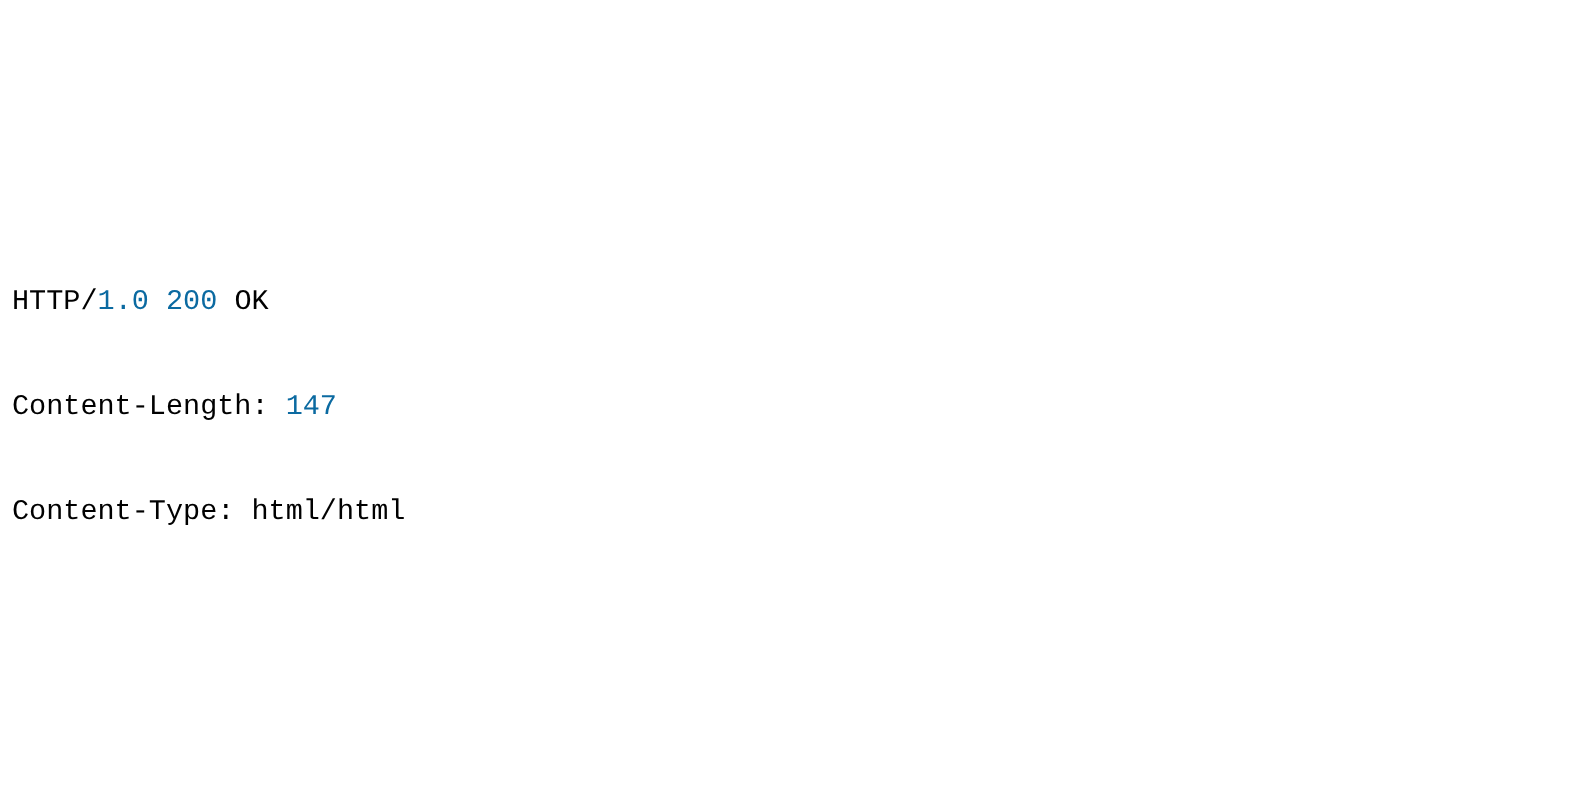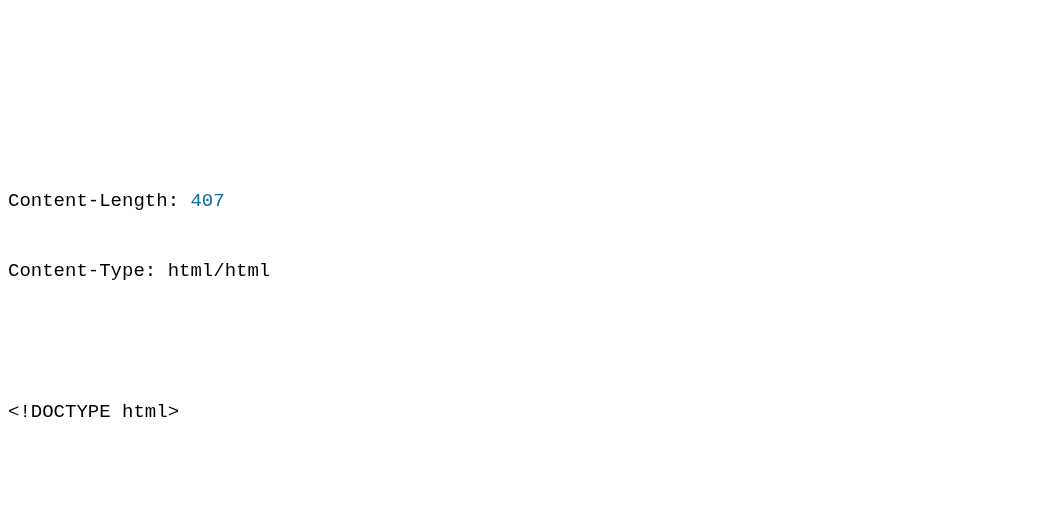--- a/index.html
+++ b/index.html
@@ -16,24 +16,24 @@
     display: block;
   }
   .num { color: #0b6aa1; }
 </style>
 </head>
 <body>
 
 
 
 <div>
-<span class="line"><span>Content-Length: </span><span class="num">407</span></span>
+<span class="line"><span>HTTP/</span><span class="num">1.0</span> <span class="num">200</span><span> OK</span></span>
+<span class="line"><span>Content-Length: </span><span class="num">147</span></span>
 <span class="line"><span>Content-Type: </span><span>html/html</span></span>
 <span class="line"> </span>
-<span class="line">&lt;!DOCTYPE html&gt;</span>
 
 
 
 
 
 
 
 
 
 

